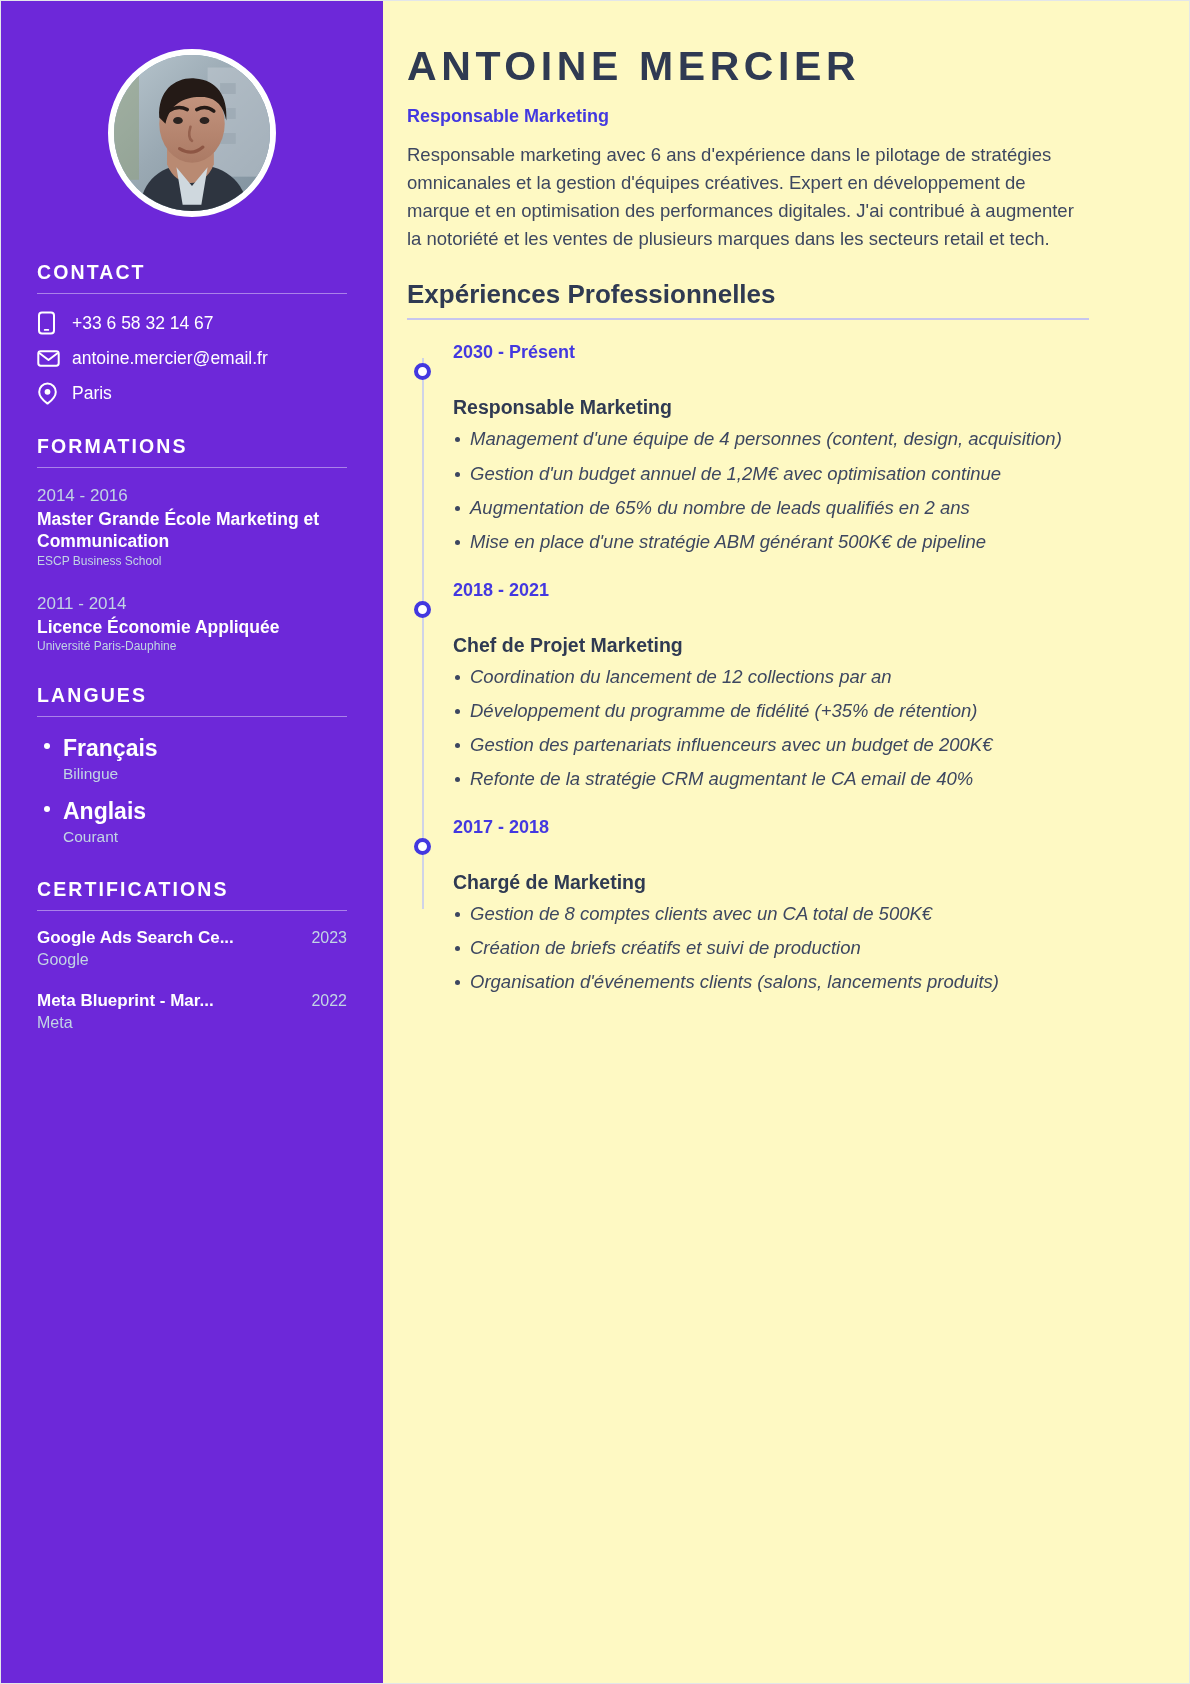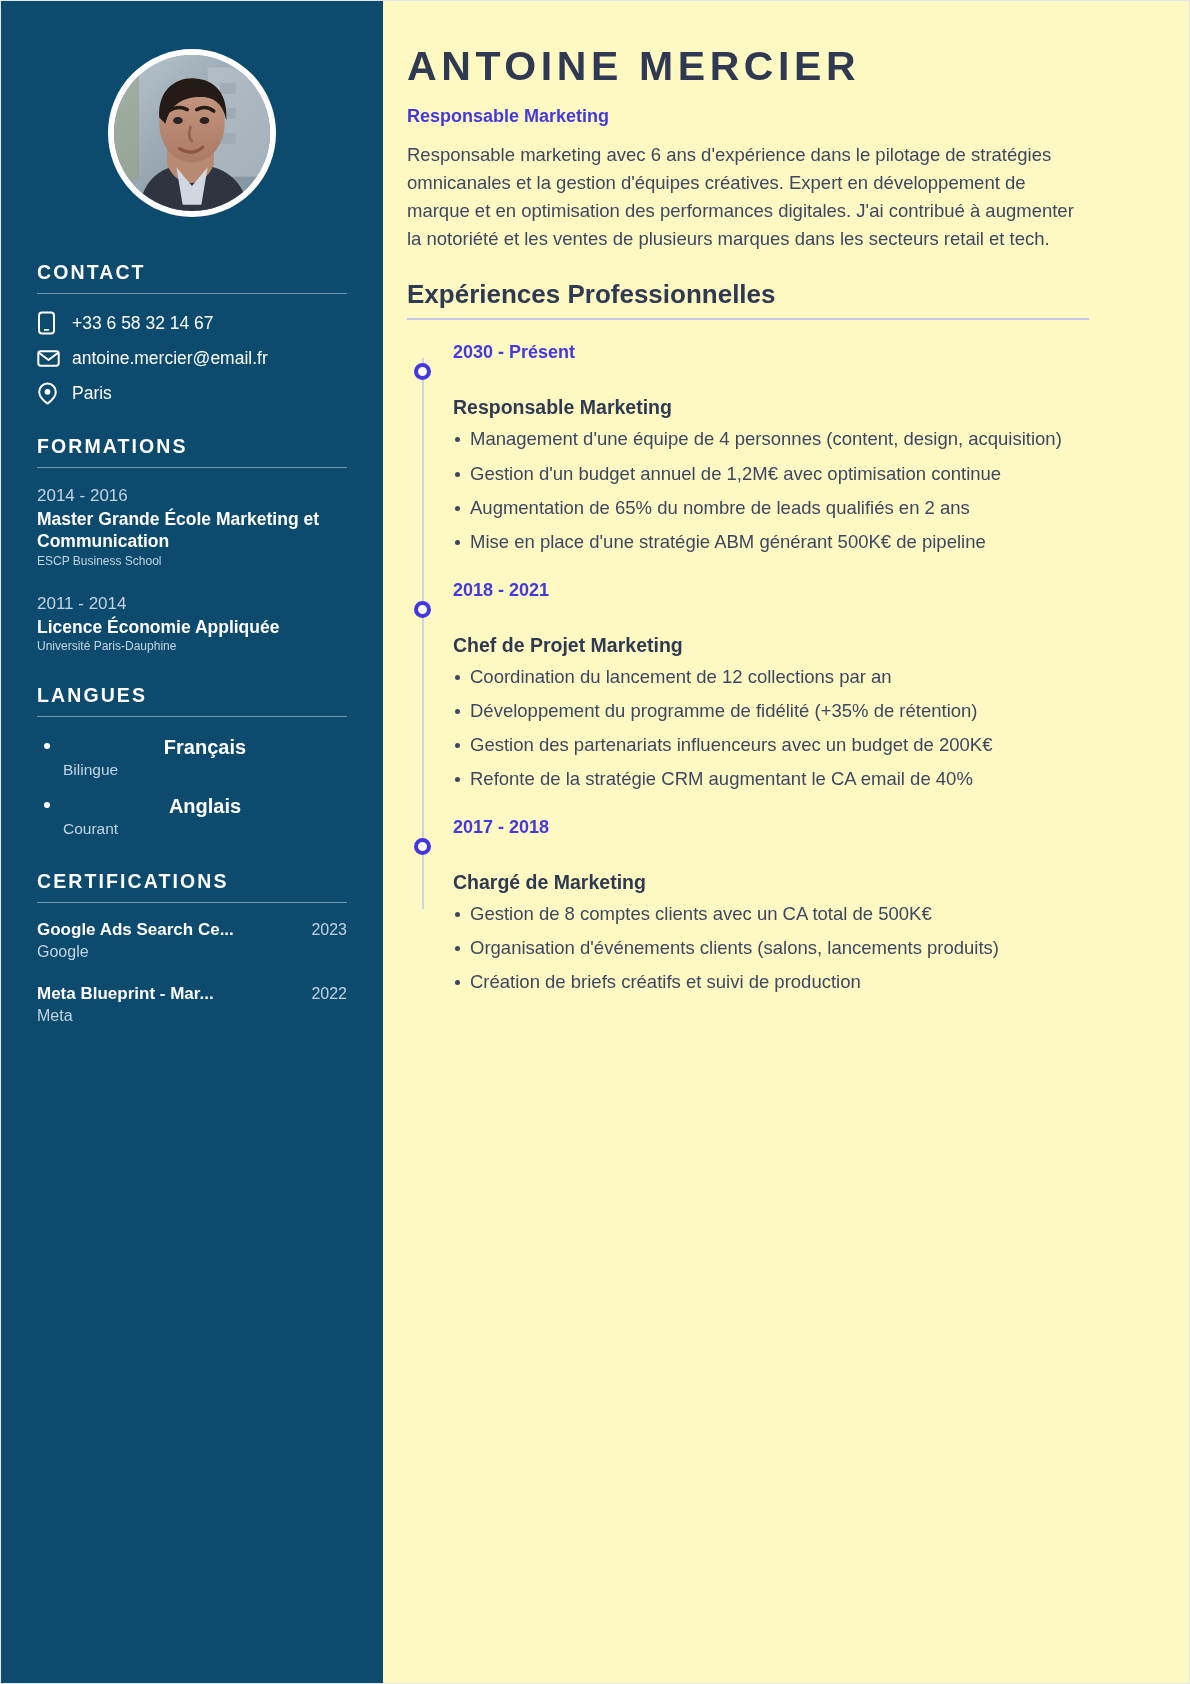--- a/index.html
+++ b/index.html
@@ -15,21 +15,21 @@
     border:1px solid #e3e6ea;
     background:#ffffff;
     display:flex;
     overflow:hidden;
   }
 
   
   .sidebar{
     width:382px;
     flex:0 0 382px;
-    background:#0c4a6e;
+    background:#6d28d9;
     box-sizing:border-box;
     padding:38px 36px 40px 36px;
     color:#ffffff;
   }
   .photo-wrap{
     display:flex;justify-content:center;
     margin-top:10px;margin-bottom:44px;
   }
   .photo{
     width:168px;height:168px;border-radius:50%;
@@ -84,21 +84,21 @@
     width:7px;height:7px;border-radius:50%;background:#ffffff;
   }
   .lang-list li{
     position:relative;padding-left:26px;
     margin-bottom:12px;
   }
   .lang-list li::before{
     content:"";position:absolute;left:7px;top:9px;
     width:6px;height:6px;border-radius:50%;background:#ffffff;
   }
-  .lang-name{font-size:20px;font-weight:bold;color:#ffffff;line-height:1.3;text-align:center;}
+  .lang-name{font-size:23px;font-weight:bold;color:#ffffff;line-height:1.3;}
   .lang-level{font-size:15.5px;color:#c2d4e4;line-height:1.35;}
 
   .cert-item{margin-bottom:20px;}
   .cert-item:last-child{margin-bottom:12px;}
   .cert-top{display:flex;align-items:baseline;justify-content:space-between;}
   .cert-name{
     font-size:17px;font-weight:bold;color:#ffffff;
     white-space:nowrap;overflow:hidden;
   }
   .cert-year{font-size:16px;color:#c2d4e4;margin-left:8px;flex:0 0 auto;}
@@ -156,21 +156,21 @@
     margin-bottom:33px;
   }
   .tl-role{
     font-size:19.5px;font-weight:bold;color:#2f3a52;
     margin-bottom:7px;
   }
   .tl-bullets{list-style:none;margin:0;padding:0;}
   .tl-bullets li{
     position:relative;padding-left:17px;
     font-size:18.5px;color:#3d4760;
-    line-height:1.42;margin-bottom:8px;
+    line-height:1.42;margin-bottom:8px;font-style:italic;
   }
   .tl-bullets li::before{
     content:"";position:absolute;left:2px;top:11px;
     width:5px;height:5px;border-radius:50%;background:#3d4760;
   }
 </style>
 </head>
 <body>
 
 <div class="page">
@@ -335,21 +335,21 @@
           <li>Refonte de la stratégie CRM augmentant le CA email de 40%</li>
         </ul>
       </div>
 
       <div class="tl-item">
         <span class="tl-dot"></span>
         <div class="tl-date">2017 - 2018</div>
         <div class="tl-role">Chargé de Marketing</div>
         <ul class="tl-bullets">
           <li>Gestion de 8 comptes clients avec un CA total de 500K€</li>
+          <li>Création de briefs créatifs et suivi de production</li>
           <li>Organisation d'événements clients (salons, lancements produits)</li>
-          <li>Création de briefs créatifs et suivi de production</li>
         </ul>
       </div>
 
     </div>
   </main>
 
 </div>
 
 </body></html>

